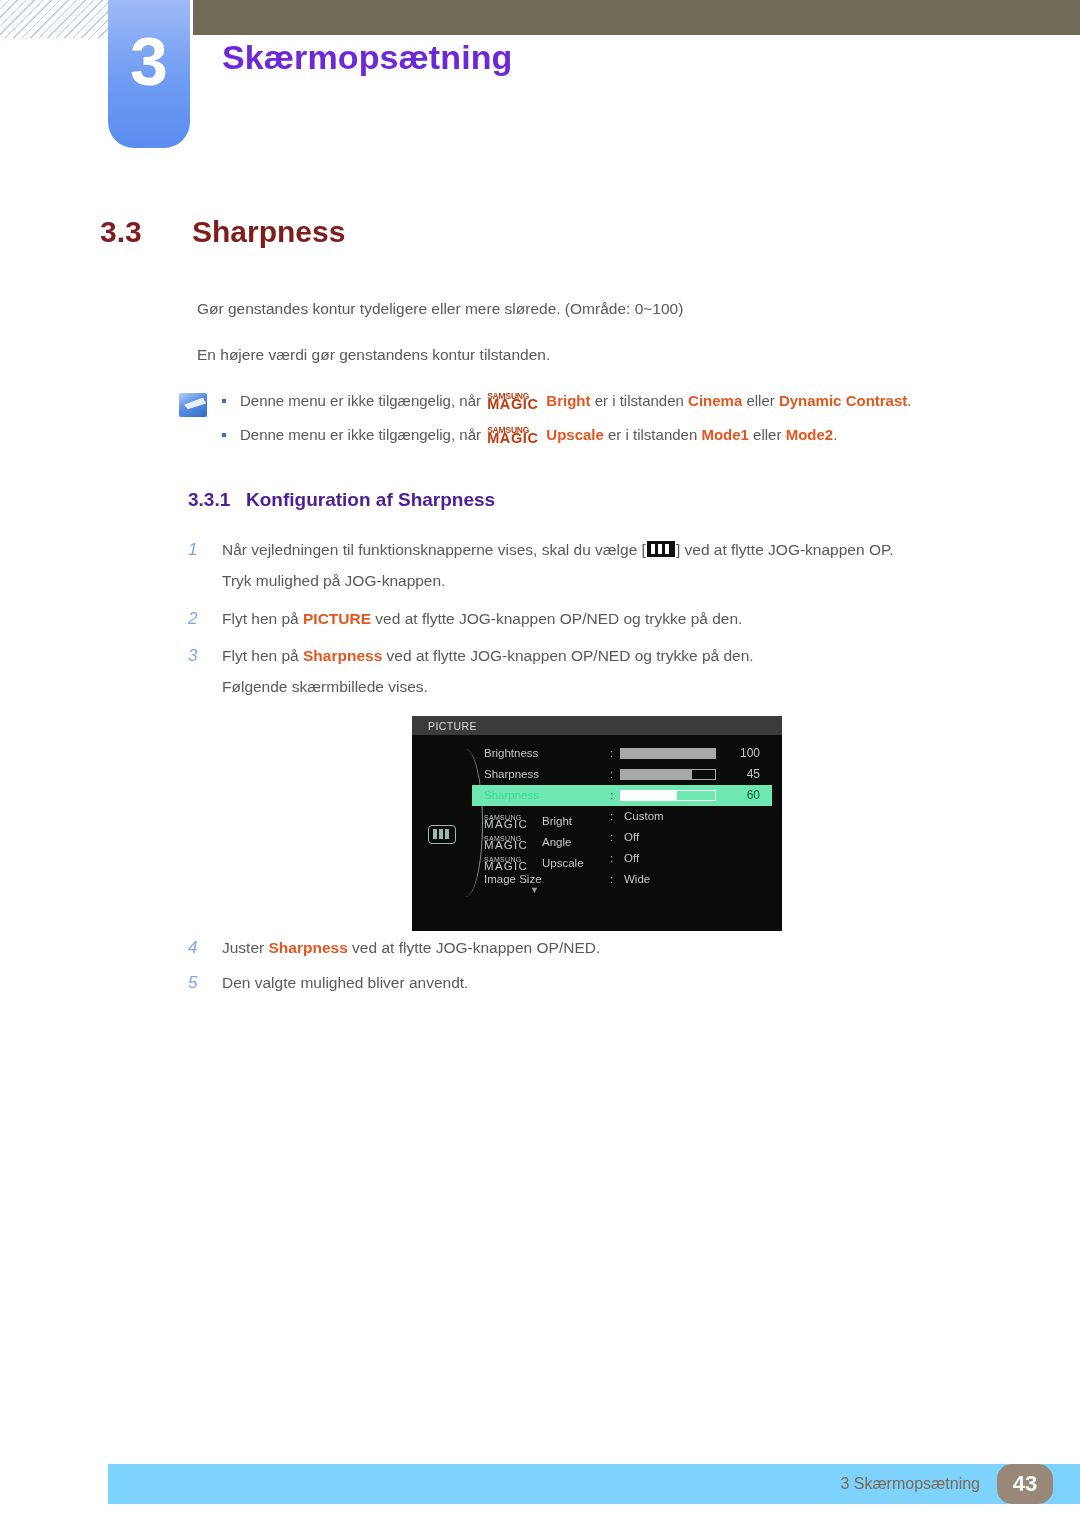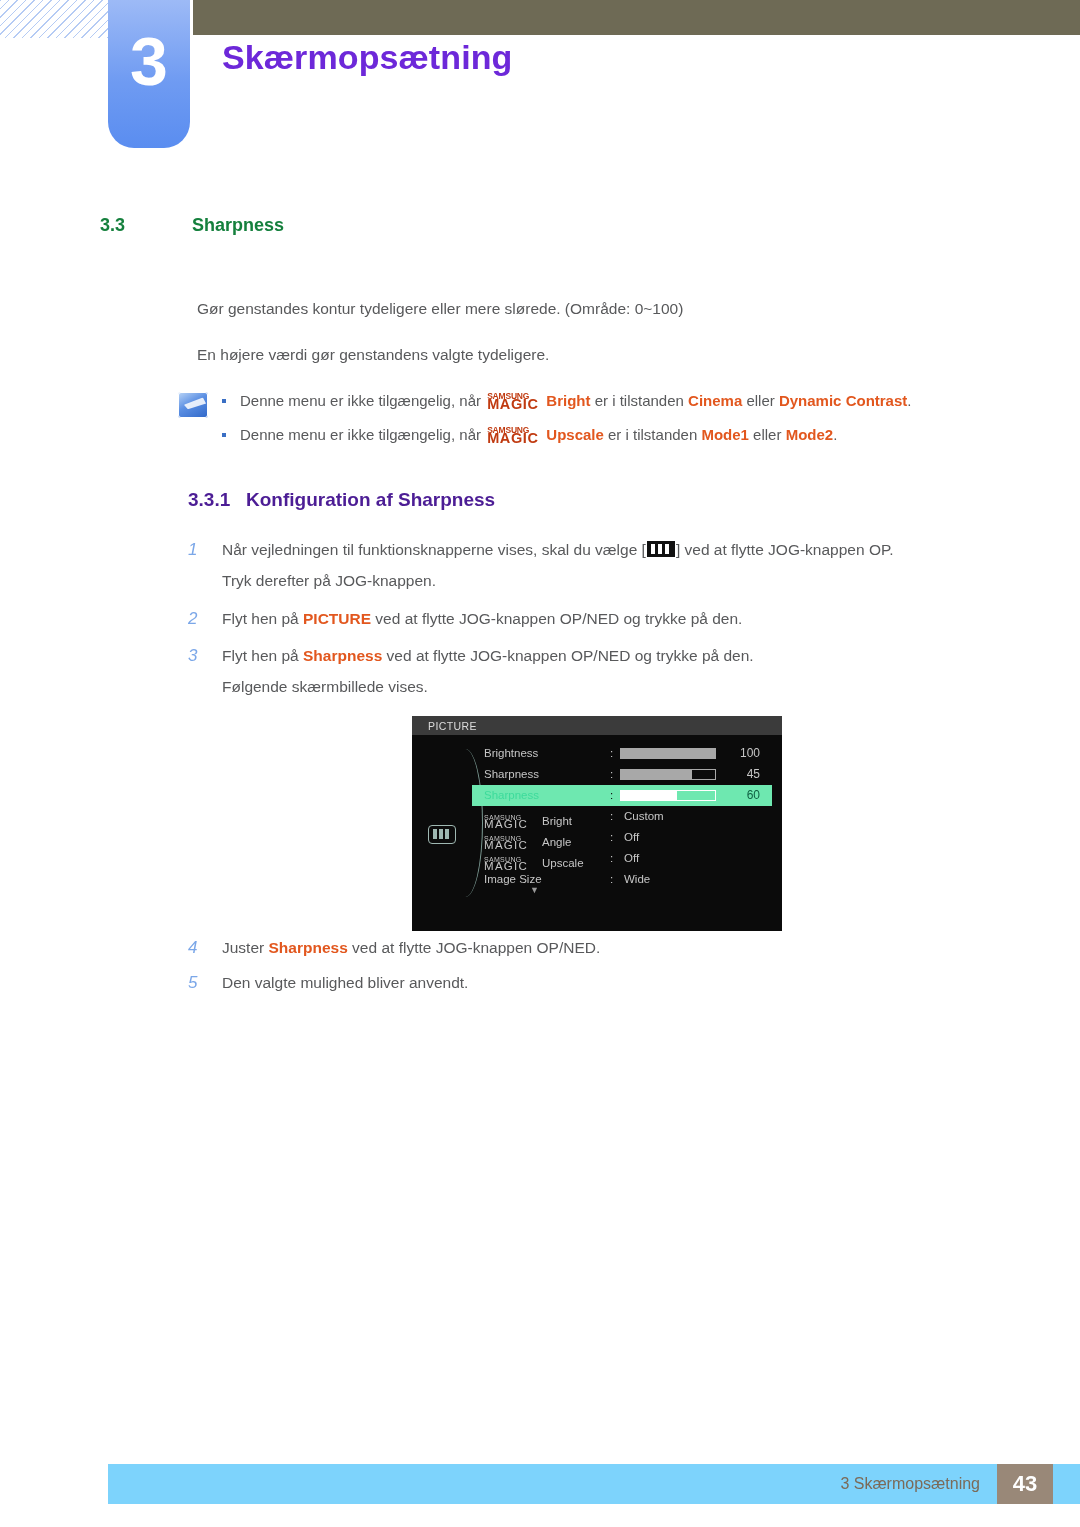--- a/index.html
+++ b/index.html
@@ -53,23 +53,23 @@
     font-size: 34px;
     font-weight: bold;
     color: #6d28d9;
     letter-spacing: .1px;
   }
 
   
   .h2 {
     position: absolute;
     left: 100px; top: 215px;
-    font-size: 18px;
-    font-weight: bold;
-    color: #15803d;
+    font-size: 30px;
+    font-weight: bold;
+    color: #7f1d1d;
   }
   .h2 .num { display: inline-block; width: 92px; }
 
   .h3 {
     position: absolute;
     left: 188px; top: 489px;
     font-size: 19px;
     font-weight: bold;
     color: #4c1d95;
   }
@@ -403,36 +403,37 @@
   .pg-num {
     position: absolute;
     right: 34px; top: 0;
     width: 56px; height: 40px;
     background: #998878;
     color: #ffffff;
     font-size: 22px;
     font-weight: bold;
     text-align: center;
     line-height: 40px;
+    border-radius: 15px;
   }
 </style>
 </head>
 <body>
 
 <div class="hatch"></div>
 <div class="olive-bar"></div>
 <div class="chap-badge">3</div>
 <div class="chap-title">Skærmopsætning</div>
 
 <div class="h2">
   <span class="num">3.3</span><span>Sharpness</span>
 </div>
 
 <div class="para" id="para1">Gør genstandes kontur tydeligere eller mere slørede. (Område: 0~100)</div>
-<div class="para" id="para2">En højere værdi gør genstandens valgte tydeligere.</div>
+<div class="para" id="para2">En højere værdi gør genstandens kontur tilstanden.</div>
 
 <div class="note">
   <div class="note-icon"></div>
 
   <div class="note-line">
     <span class="bullet"></span>
     <span class="grey">Denne menu er ikke tilgængelig, når</span>
     <span class="magic">
       <span class="sam">SAMSUNG</span>
       <span class="mag">MAGIC</span>
@@ -459,21 +460,21 @@
   </div>
 </div>
 
 <div class="h3">
   <span class="num">3.3.1</span><span>Konfiguration af Sharpness</span>
 </div>
 
 <div class="step" id="step1">
   <span class="n">1</span><span>Når vejledningen til funktionsknapperne vises, skal du vælge [</span><span class="inline-jog"><i></i><i></i><i></i></span><span>] ved at flytte JOG-knappen OP.</span>
 </div>
-<div class="sub" id="step1b">Tryk derefter på JOG-knappen.</div>
+<div class="sub" id="step1b">Tryk mulighed på JOG-knappen.</div>
 
 <div class="step" id="step2">
   <span class="n">2</span><span>Flyt hen på</span>
   <span class="orange">PICTURE</span>
   <span>ved at flytte JOG-knappen OP/NED og trykke på den.</span>
 </div>
 
 <div class="step" id="step3">
   <span class="n">3</span><span>Flyt hen på</span>
   <span class="orange">Sharpness</span>

